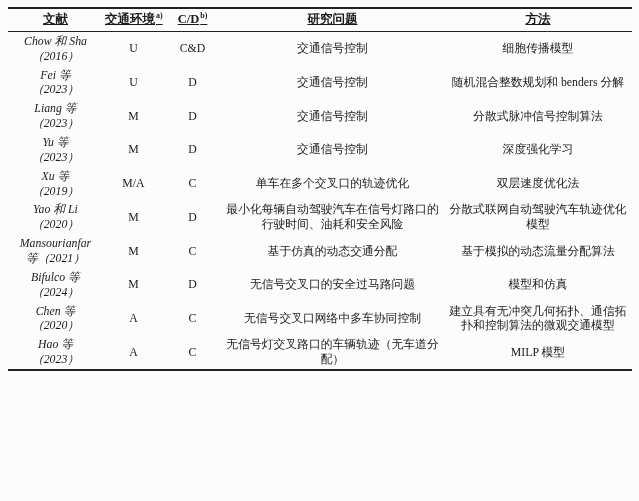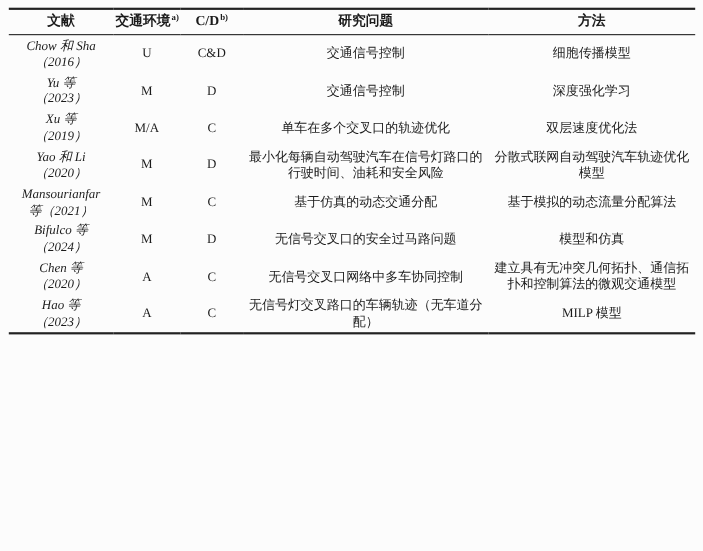--- a/index.html
+++ b/index.html
@@ -29,20 +29,21 @@
   }
   table.doc-table thead th {
     border-bottom: 1.5px solid #222;
     font-weight: 700;
     font-size: 12.5px;
     line-height: 1.25;
     padding: 2px 2px 3px 2px;
     text-align: center;
     vertical-align: middle;
     white-space: nowrap;
+    text-decoration: underline;
   }
   table.doc-table thead th sup {
     font-size: 8px;
     font-weight: 700;
     margin-left: 1px;
   }
   table.doc-table td {
     font-size: 11.8px;
     line-height: 1.26;
     text-align: center;
@@ -84,20 +85,40 @@
     <tbody>
         <tr>
           <td class="cite">
             <div>Chow 和 Sha</div>
             <div>（2016）</div>
           </td>
           <td>U</td>
           <td>C&amp;D</td>
           <td>交通信号控制</td>
           <td>细胞传播模型</td>
+        </tr>
+        <tr>
+          <td class="cite">
+            <div>Fei 等</div>
+            <div>（2023）</div>
+          </td>
+          <td>U</td>
+          <td>D</td>
+          <td>交通信号控制</td>
+          <td>随机混合整数规划和 benders 分解</td>
+        </tr>
+        <tr>
+          <td class="cite">
+            <div>Liang 等</div>
+            <div>（2023）</div>
+          </td>
+          <td>M</td>
+          <td>D</td>
+          <td>交通信号控制</td>
+          <td>分散式脉冲信号控制算法</td>
         </tr>
         <tr>
           <td class="cite">
             <div>Yu 等</div>
             <div>（2023）</div>
           </td>
           <td>M</td>
           <td>D</td>
           <td>交通信号控制</td>
           <td>深度强化学习</td>

